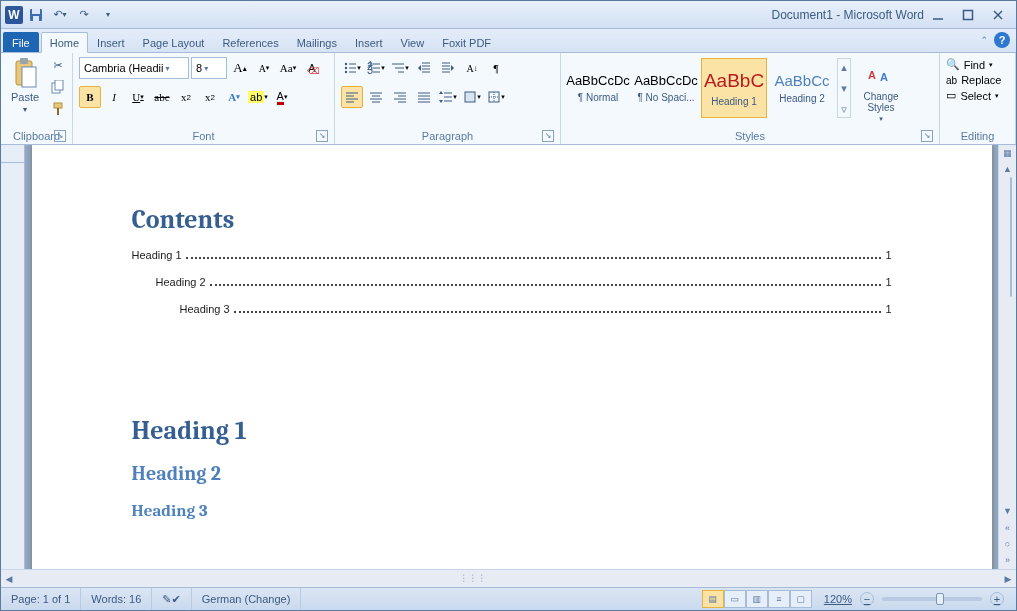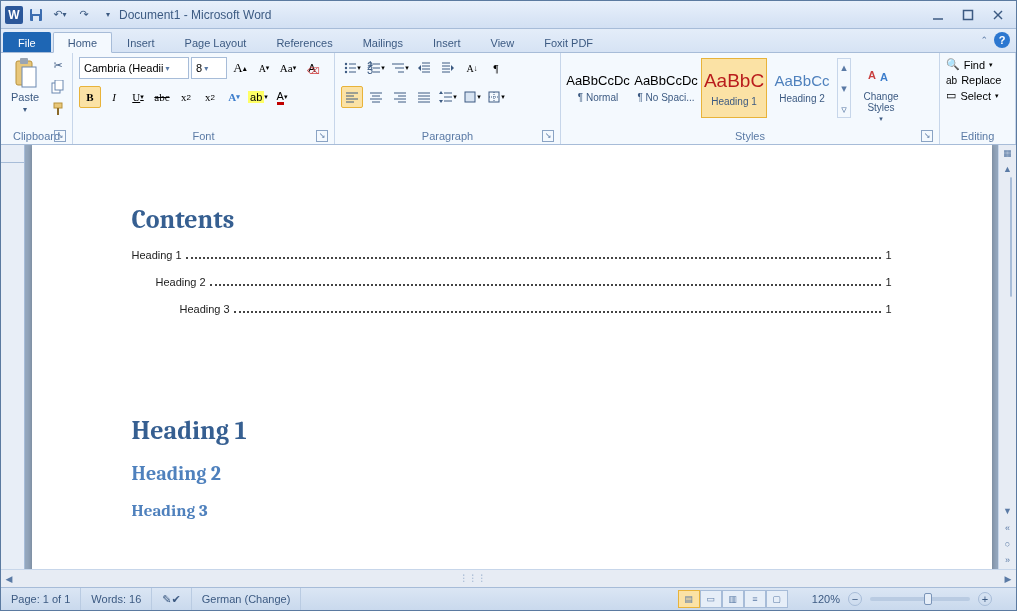--- a/index.html
+++ b/index.html
@@ -4,27 +4,27 @@
 <style>
 *{box-sizing:border-box;margin:0;padding:0;font-family:"Segoe UI",Tahoma,sans-serif;font-size:11px;}
 body{background:#b8c7d9;overflow:hidden;}
 .window{width:1017px;height:611px;background:#fff;display:flex;flex-direction:column;border:1px solid #5b7aa0;}
 
 
 .titlebar{height:28px;background:linear-gradient(#e8f0fb,#d2e0f3);display:flex;align-items:center;border-bottom:1px solid #a7bcd8;}
 .qat{display:flex;align-items:center;gap:2px;padding-left:4px;}
 .app-icon{width:18px;height:18px;background:#2b579a;color:#fff;display:flex;align-items:center;justify-content:center;font-weight:bold;font-size:12px;border-radius:2px;}
 .qat-btn{width:22px;height:22px;display:flex;align-items:center;justify-content:center;color:#3c5a82;cursor:pointer;}
-.title-text{flex:1;text-align:left;color:#3c5a82;font-size:12px;}
+.title-text{flex:1;text-align:right;color:#3c5a82;font-size:12px;}
 .win-controls{display:flex;gap:2px;padding-right:4px;}
 .win-btn{width:28px;height:20px;display:flex;align-items:center;justify-content:center;color:#3c5a82;cursor:pointer;}
 
 
 .tabstrip{height:24px;background:linear-gradient(#e4edf9,#d6e3f4);display:flex;align-items:flex-end;padding-left:2px;border-bottom:1px solid #a7bcd8;position:relative;}
-.tab{padding:4px 14px 3px;color:#3c5a82;cursor:pointer;border:1px solid transparent;border-bottom:none;}
+.tab{padding:4px 8px 3px;color:#3c5a82;cursor:pointer;border:1px solid transparent;border-bottom:none;}
 .tab.file{background:#1e66b4;color:#fff;border-radius:2px 2px 0 0;margin-right:2px;}
 .tab.active{background:#f4f9fe;border-color:#a7bcd8;border-bottom:1px solid #f4f9fe;margin-bottom:-1px;border-radius:2px 2px 0 0;}
 .tab-right{position:absolute;right:6px;top:3px;display:flex;gap:6px;align-items:center;}
 .help-btn{width:16px;height:16px;border-radius:50%;background:#2c77d0;color:#fff;display:flex;align-items:center;justify-content:center;font-weight:bold;cursor:pointer;}
 
 
 .ribbon{height:92px;background:#f4f9fe;display:flex;border-bottom:1px solid #a7bcd8;}
 .group{border-right:1px solid #c7d6ea;display:flex;flex-direction:column;padding:2px 4px 0;}
 .group-body{flex:1;display:flex;align-items:flex-start;gap:3px;}
 .group-label{text-align:center;color:#5a7aa5;font-size:11px;padding:2px 0;position:relative;}
@@ -84,21 +84,21 @@
 .scroll-h .arr{width:16px;height:100%;display:flex;align-items:center;justify-content:center;color:#5a7aa5;cursor:pointer;font-size:9px;}
 .scroll-h .track{flex:1;position:relative;height:100%;}
 
 
 .statusbar{height:23px;background:linear-gradient(#dbe6f4,#c9d9ed);border-top:1px solid #a7bcd8;display:flex;align-items:center;color:#3c5a82;font-size:11px;}
 .st-item{padding:0 10px;border-right:1px solid #b9cbe2;height:100%;display:flex;align-items:center;cursor:pointer;}
 .st-spacer{flex:1;}
 .view-btns{display:flex;gap:0;}
 .vb{width:22px;height:18px;border:1px solid #a7bcd8;background:#e6eef8;display:flex;align-items:center;justify-content:center;cursor:pointer;font-size:9px;color:#5a7aa5;}
 .vb.sel{background:#fbe2a5;border-color:#e8b33a;}
-.zoom-group{display:flex;align-items:center;gap:8px;padding:0 24px;}
+.zoom-group{display:flex;align-items:center;gap:8px;padding:0 12px;text-decoration:underline;}
 .zoom-slider{width:100px;height:4px;background:#b9cbe2;position:relative;border-radius:2px;}
 .zoom-slider .zthumb{position:absolute;top:-4px;left:54px;width:8px;height:12px;background:#e6eef8;border:1px solid #7a94b8;border-radius:2px;cursor:pointer;}
 
 svg{display:block;}
 </style>
 </head>
 <body>
 
 <div class="window">
 

